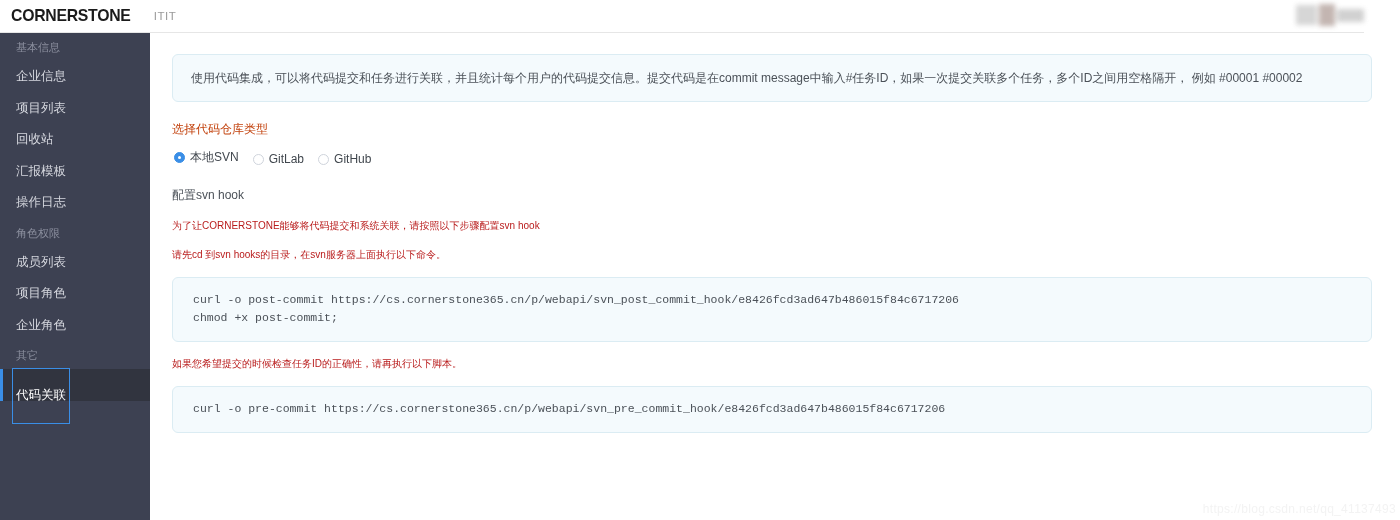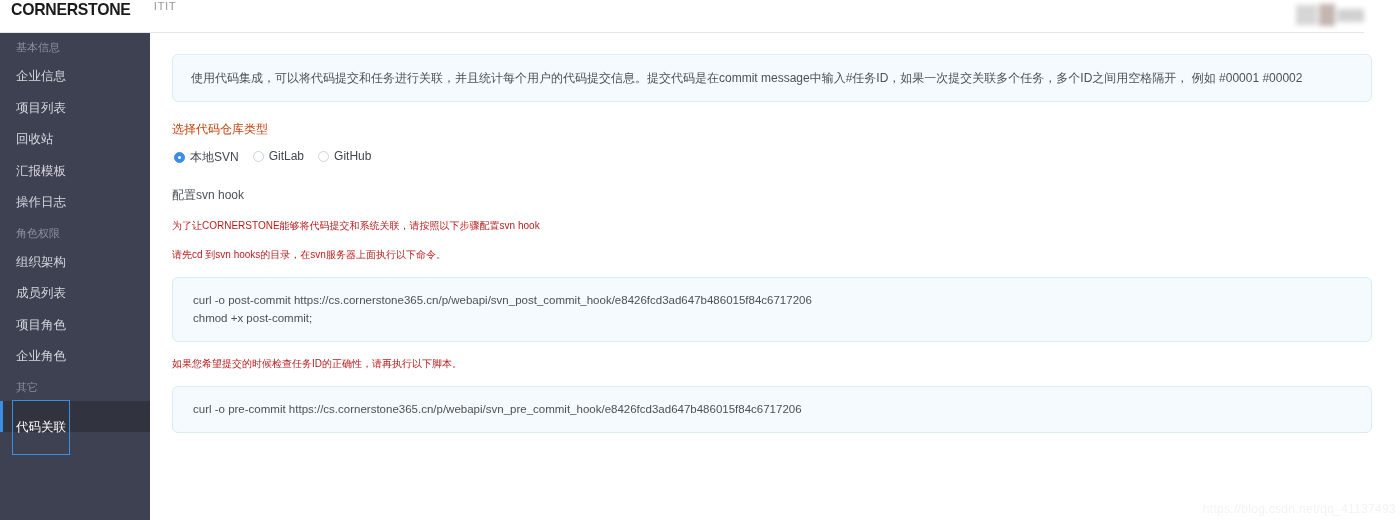--- a/index.html
+++ b/index.html
@@ -10,21 +10,21 @@
     overflow: hidden;
   }
   #app { position: relative; width: 1400px; height: 520px; }
 
   
   .header {
     position: absolute; top: 0; left: 0;
     width: 1364px; height: 33px;
     background: #ffffff;
     border-bottom: 1px solid #e6e6e6;
-    display: flex; align-items: flex-start;
+    display: flex; align-items: center;
   }
   .logo {
     margin-left: 11px;
     font-family: "Liberation Sans Narrow", "Liberation Sans", sans-serif;
     font-size: 17px; font-weight: 700; letter-spacing: -0.3px;
     color: #1b1b1b;
     transform: scaleX(0.93);
     transform-origin: left center;
   }
   .org-name {
@@ -93,21 +93,21 @@
     padding: 14px 18px;
     font-size: 12px; color: #4b5158; line-height: 18px;
   }
 
   .field-label {
     margin: 19px 0 0 22px;
     font-size: 12px; color: #c2410c;
   }
   .radio-row {
     margin: 11px 0 0 24px;
-    display: flex; align-items: flex-start; gap: 14px;
+    display: flex; align-items: flex-end; gap: 14px;
   }
   .radio-opt { display: flex; align-items: center; gap: 5px; cursor: pointer; }
   .radio-mark {
     width: 11px; height: 11px; border-radius: 50%;
     border: 1px solid #cfd4dc; background: #fff;
     display: inline-block; position: relative;
   }
   .radio-opt.checked .radio-mark {
     border-color: #3a8ee6; background: #3a8ee6;
   }
@@ -122,20 +122,21 @@
     font-size: 12px; color: #4b5158; font-weight: 400;
   }
   .para {
     margin: 15px 0 0 22px;
     font-size: 10px; color: #b91c1c;
   }
 
   .code-panel {
     margin-top: 15px;
     padding: 13px 20px 14px 20px;
+    font-family: Liberation Mono, monospace;
   }
   .code-line {
     font-size: 11.5px;
     color: #4b5158;
     line-height: 18px;
     white-space: pre;
   }
 
   .watermark {
     position: absolute;
@@ -177,23 +178,20 @@
       <div class="nav-item">
         <span class="nav-label">汇报模板</span>
       </div>
       <div class="nav-item">
         <span class="nav-label">操作日志</span>
       </div>
     </div>
 
     <div class="nav-group">
       <div class="nav-group-title">角色权限</div>
-      <div class="nav-item">
-        <span class="nav-label">组织架构</span>
-      </div>
       <div class="nav-item">
         <span class="nav-label">成员列表</span>
       </div>
       <div class="nav-item">
         <span class="nav-label">项目角色</span>
       </div>
       <div class="nav-item">
         <span class="nav-label">企业角色</span>
       </div>
     </div>

